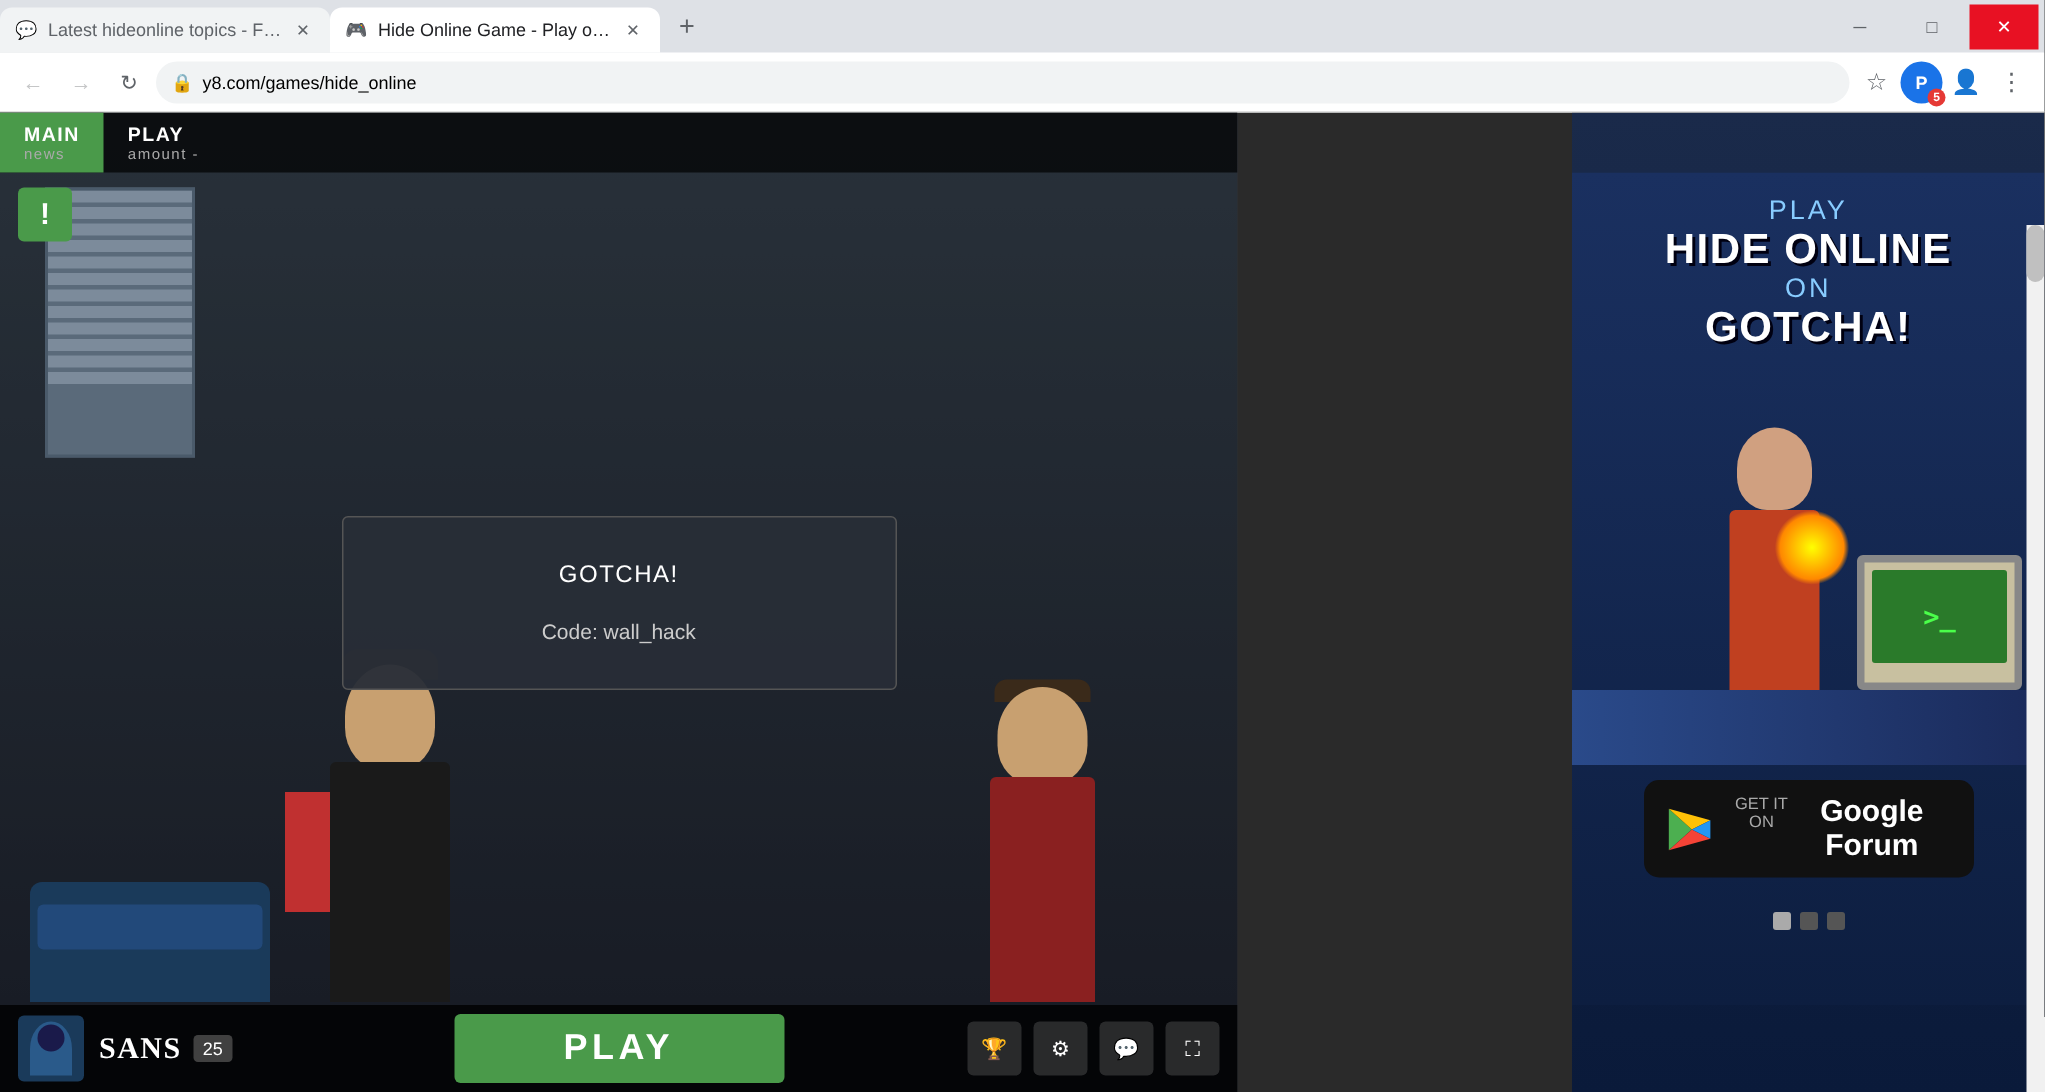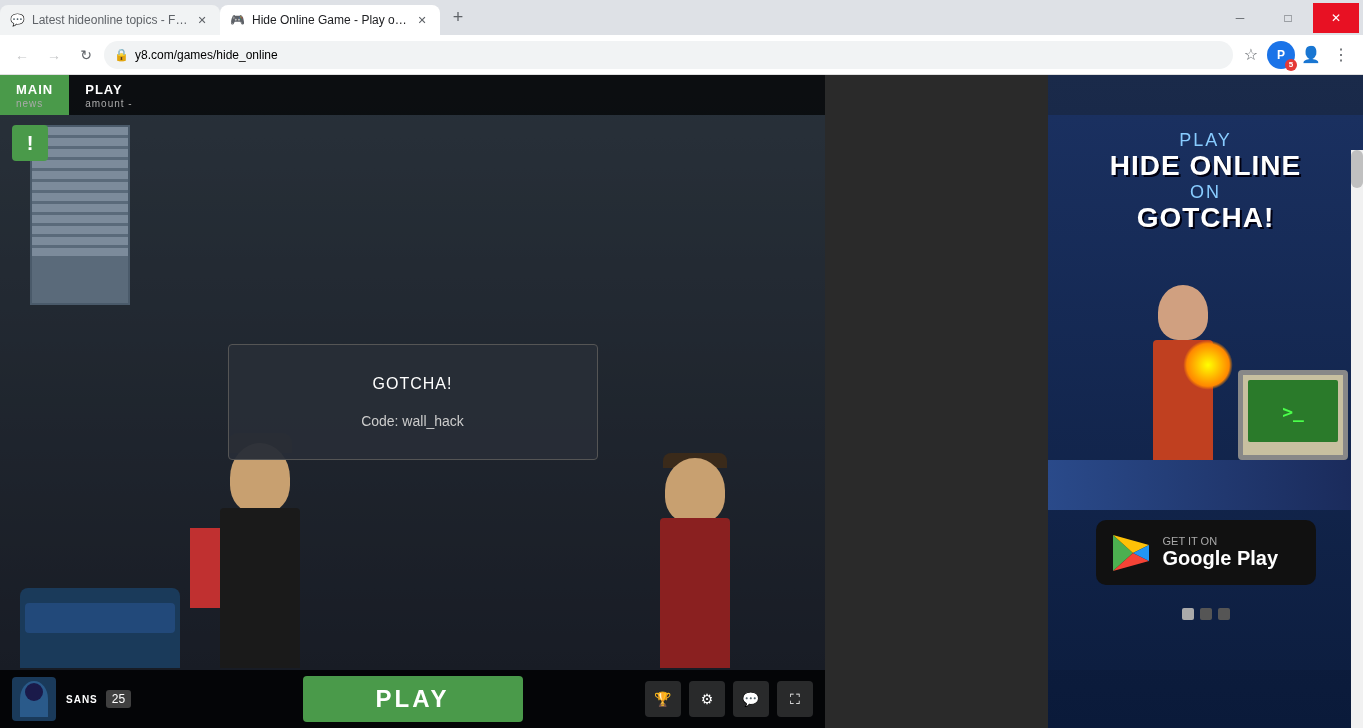--- a/index.html
+++ b/index.html
@@ -483,24 +483,25 @@
       left: 50%;
       transform: translateX(-50%);
       width: 18px;
       height: 18px;
       background: #1a1a4a;
       border-radius: 50%;
     }
 
     .player-name {
       color: white;
-      font-size: 10px;
+      font-size: 20px;
       font-weight: bold;
       margin-left: 10px;
       letter-spacing: 1px;
+      font-family: Liberation Serif, serif;
     }
 
     .player-level {
       background: #404040;
       color: white;
       font-size: 12px;
       padding: 2px 6px;
       border-radius: 3px;
       margin-left: 8px;
     }
@@ -569,21 +570,22 @@
       cursor: pointer;
     }
 
     .gplay-icon {
       width: 40px;
       height: 40px;
     }
 
     .gplay-text {
       display: flex;
-      flex-direction: column;
+      flex-direction: row;
+      text-align: center;
     }
 
     .gplay-get { color: #aaa; font-size: 11px; }
     .gplay-store { color: white; font-size: 20px; font-weight: bold; }
 
     
     .carousel-dots {
       display: flex;
       justify-content: center;
       gap: 6px;
@@ -855,21 +857,21 @@
           <div class="google-play-btn" style="position:absolute; bottom:75px; left:50%; transform:translateX(-50%); width:220px;">
 
             <svg class="gplay-icon" viewBox="0 0 40 40" width="40" height="40">
               <polygon points="2,2 2,38 22,20" fill="#4CAF50"></polygon>
               <polygon points="22,20 2,2 38,12" fill="#FFC107"></polygon>
               <polygon points="22,20 38,28 2,38" fill="#F44336"></polygon>
               <polygon points="22,20 38,12 38,28" fill="#2196F3"></polygon>
             </svg>
             <div class="gplay-text">
               <span class="gplay-get">GET IT ON</span>
-              <span class="gplay-store">Google Play</span>
+              <span class="gplay-store">Google Forum</span>
             </div>
           </div>
 
           <div class="carousel-dots" style="position:absolute; bottom:50px; left:0; right:0;">
             <div class="dot active"></div>
             <div class="dot"></div>
             <div class="dot"></div>
           </div>
 
         </div>

